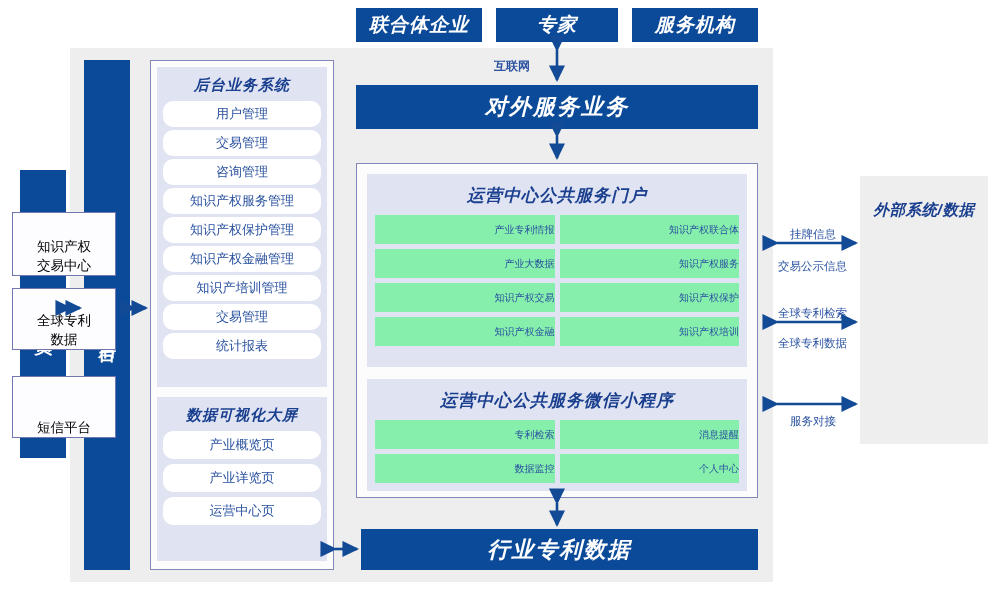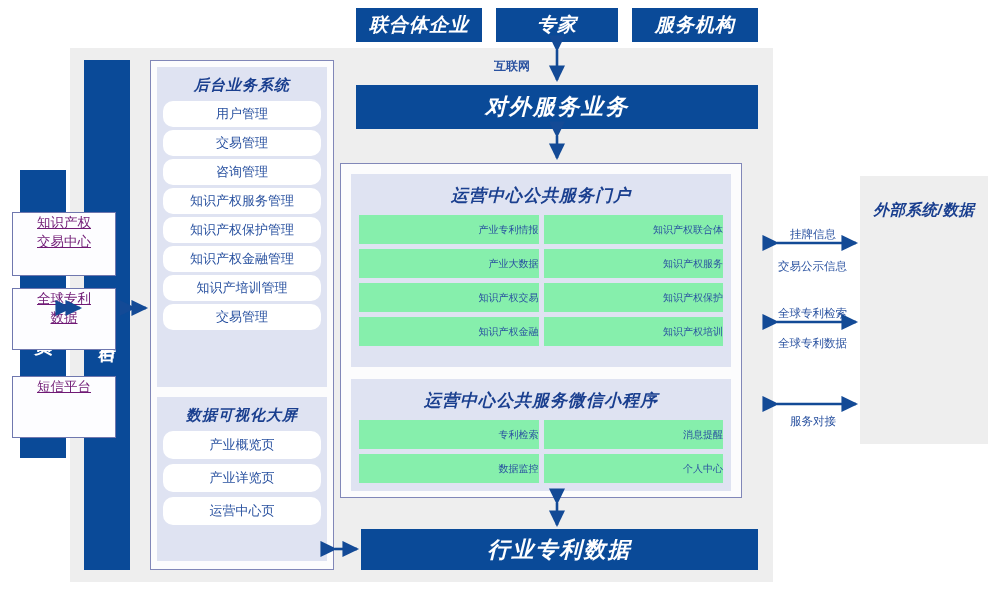--- a/index.html
+++ b/index.html
@@ -114,23 +114,23 @@
   }
   .ext-title{
     text-align:center;font-weight:bold;font-style:italic;
     color:#1a3f8f;font-size:15.5px;
     padding-top:24px;letter-spacing:.5px;
   }
   .ext-box{
     position:absolute;left:12px;width:104px;
     background:#fdfdff;border:1px solid #6f77ae;
     box-sizing:border-box;
-    color:#701a75;font-size:13.5px;
-    display:flex;align-items:flex-start;justify-content:center;
-    text-align:center;line-height:19px;text-decoration:underline;
+    color:#000000;font-size:13.5px;
+    display:flex;align-items:flex-end;justify-content:center;
+    text-align:center;line-height:19px;
   }
 
   
   .arrow-label{
     position:absolute;
     font-size:11.5px;color:#2a52a0;
     white-space:nowrap;
     font-weight:500;
   }
   .arrow-label.bold{font-weight:bold;font-size:12px;}
@@ -156,35 +156,36 @@
     <div class="group" style="width:100%;height:320px;">
       <div class="group-title">后台业务系统</div>
       <div class="cell">用户管理</div>
       <div class="cell">交易管理</div>
       <div class="cell">咨询管理</div>
       <div class="cell">知识产权服务管理</div>
       <div class="cell">知识产权保护管理</div>
       <div class="cell">知识产权金融管理</div>
       <div class="cell">知识产培训管理</div>
       <div class="cell">交易管理</div>
+      <div class="cell">统计报表</div>
     </div>
 
     <div class="group" style="width:100%;height:164px;margin-top:10px;">
       <div class="group-title">数据可视化大屏</div>
       <div class="cell" style="height:28px;line-height:28px;margin-bottom:5px;">产业概览页</div>
       <div class="cell" style="height:28px;line-height:28px;margin-bottom:5px;">产业详览页</div>
       <div class="cell" style="height:28px;line-height:28px;">运营中心页</div>
     </div>
   </div>
 
   <div class="blue-bar" style="left:356px;top:85px;width:402px;height:44px;font-size:22px;letter-spacing:2px;">对外服务业务</div>
 
   <div class="arrow-label bold" style="left:494px;top:58px;">互联网</div>
 
-  <div class="center-box" style="left:340px;top:163px;width:402px;height:335px;padding:10px;">
+  <div class="center-box" style="left:356px;top:163px;width:402px;height:335px;padding:10px;">
 
     <div class="sub-group" style="width:100%;height:193px;">
       <div class="sub-title">运营中心公共服务门户</div>
       <div class="grid2">
         <div class="cell2">产业专利情报</div>
         <div class="cell2">知识产权联合体</div>
         <div class="cell2">产业大数据</div>
         <div class="cell2">知识产权服务</div>
         <div class="cell2">知识产权交易</div>
         <div class="cell2">知识产权保护</div>

